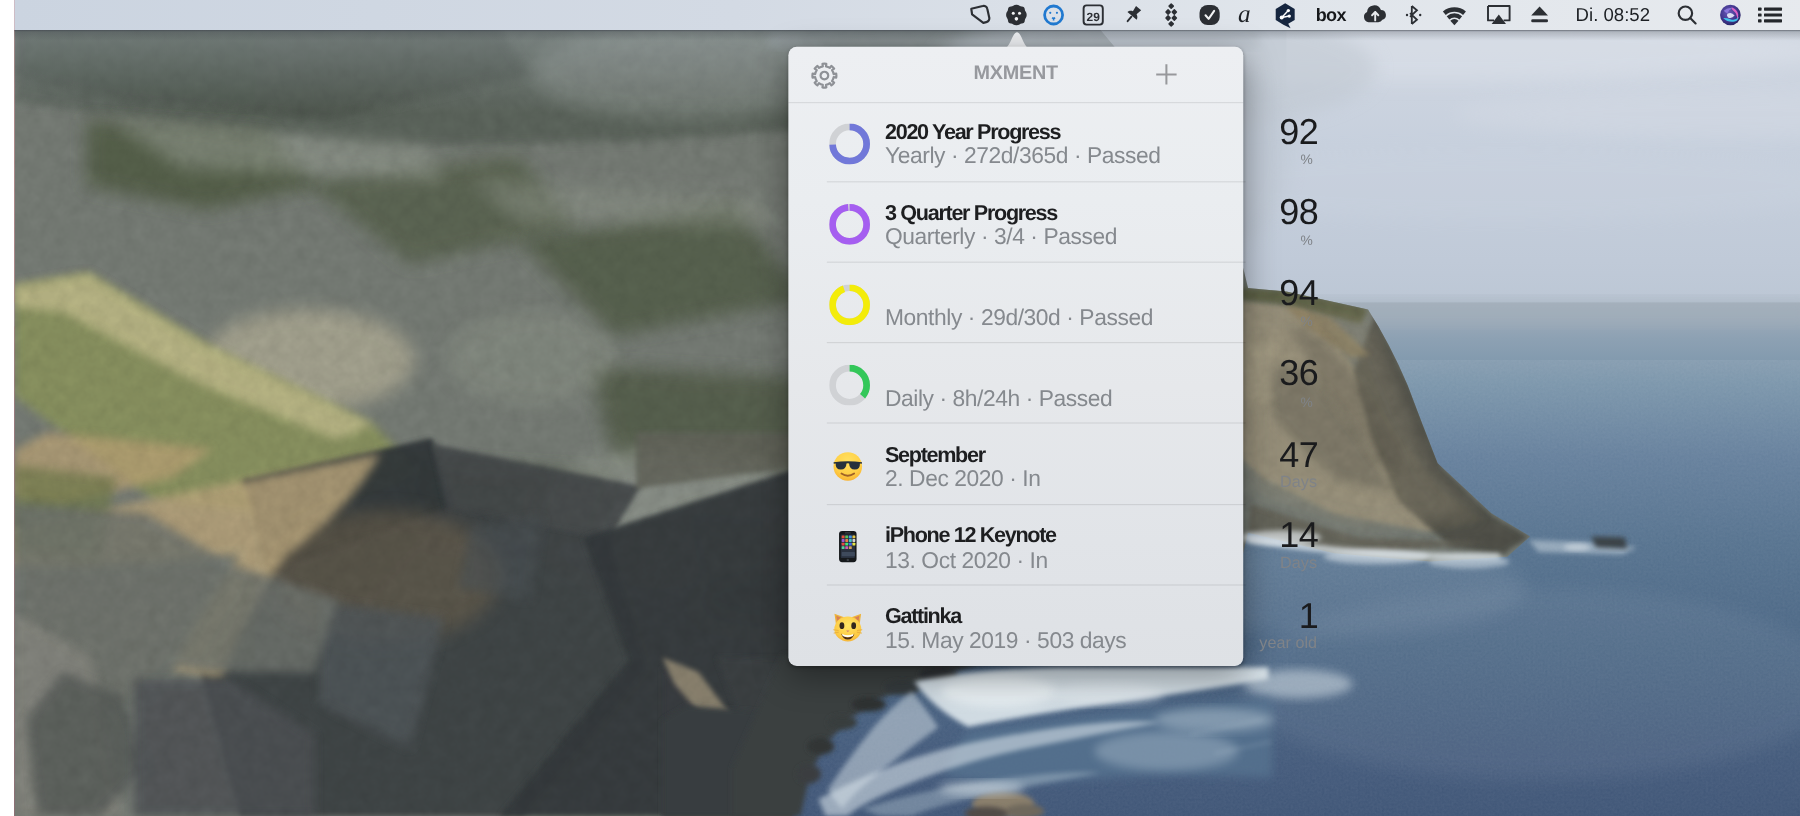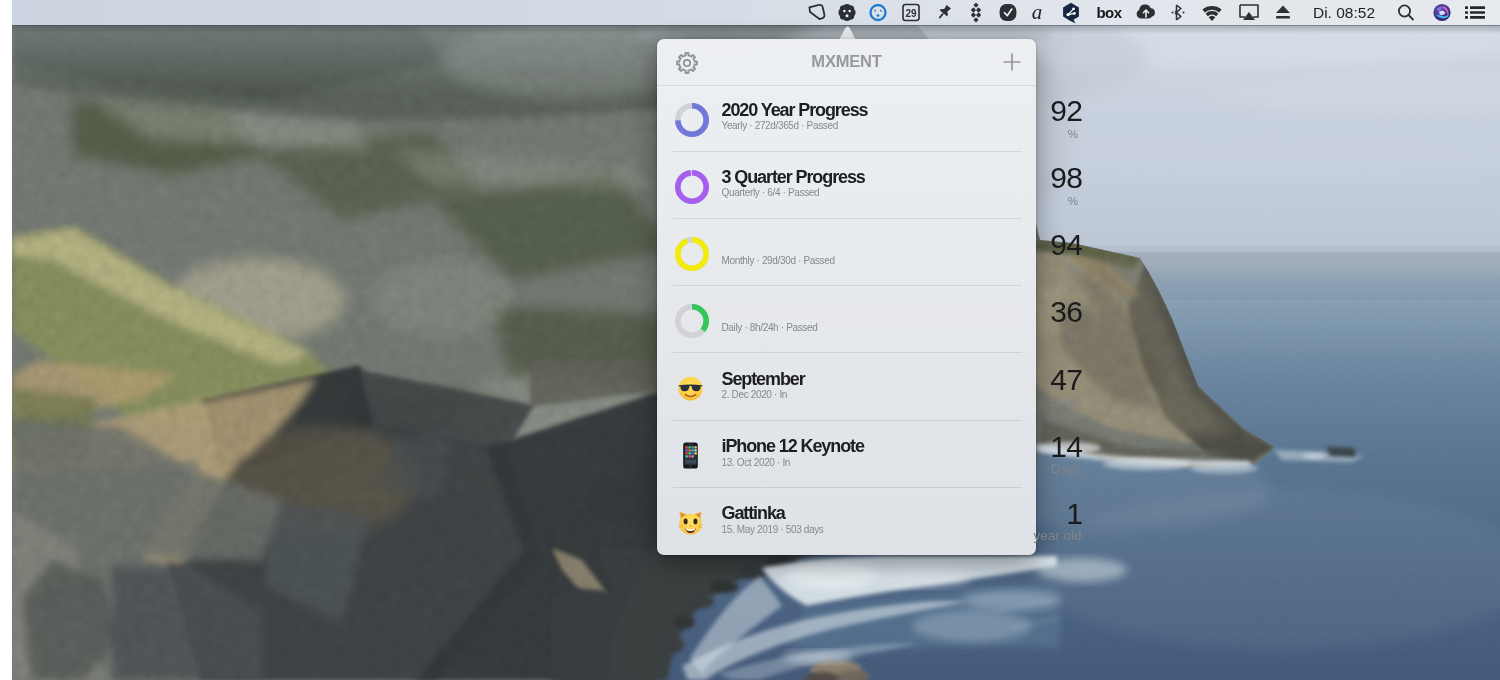--- a/index.html
+++ b/index.html
@@ -7,29 +7,29 @@
   #stage{position:relative;width:1500px;height:680px;background:#b91c1c;margin-left:12px;}
   #bg{position:absolute;left:0;top:0;}
   #menubar{position:absolute;left:0;top:0;width:1500px;height:25px;
     background:linear-gradient(90deg,#cbd4e0 0%,#d3dae4 40%,#e0e5eb 70%,#e7eaee 100%);
     box-shadow:0 1px 0 rgba(60,65,75,.40);}
   #panel{position:absolute;left:645px;top:39px;width:379px;height:516px;
     border-radius:7px;
     background:linear-gradient(180deg,#edeff2 0%,#eaedf0 25%,#e6e8eb 55%,#e1e4e8 80%,#dee1e5 100%);
     box-shadow:0 8px 28px rgba(0,0,0,.38),0 1px 3px rgba(0,0,0,.25);}
   #arrow{position:absolute;left:810px;top:25px;width:52px;height:15px;}
-  .hdr{position:absolute;left:0;top:0;width:344px;height:45px;padding-left:40px;}
+  .hdr{position:absolute;left:0;top:0;width:344px;height:45px;}
   .hdr .ttl{position:absolute;left:0;top:53px;width:379px;text-align:center;
     font-size:16.5px;font-weight:bold;letter-spacing:-0.2px;color:#97999e;}
   .hdrline{position:absolute;left:0px;top:45.5px;width:379px;height:1px;background:rgba(0,0,0,.085);}
-  .row{position:absolute;left:0;width:440px;height:67px;}
+  .row{position:absolute;left:16px;width:440px;height:67px;}
   .row .sep{position:absolute;left:15.5px;bottom:0;width:349px;height:1px;background:rgba(0,0,0,.09);}
   .row .ttl{position:absolute;left:64.5px;top:15px;font-size:18px;font-weight:bold;
     letter-spacing:-1.1px;color:#1d1e20;white-space:nowrap;}
-  .row .sub{position:absolute;left:64.5px;top:35.5px;font-size:10px;color:#85898e;
+  .row .sub{position:absolute;left:64.5px;top:35.5px;font-size:19px;color:#85898e;
     letter-spacing:-0.35px;white-space:nowrap;}
   .row .val{position:absolute;right:14.5px;top:9px;font-size:30px;color:#1a1b1d;
     letter-spacing:-0.5px;}
   .row .unit{position:absolute;right:15.5px;top:40px;font-size:13.5px;color:#7f8388;}
   .row .unit.pct{font-size:11.5px;right:19px;top:43.5px;}
   .row .icon{position:absolute;left:18px;top:13px;}
 </style>
 </head>
 <body>
 <div id="stage">
@@ -343,21 +343,21 @@
 <div class="val">92</div>
         <div class="unit pct">%</div>
         <div class="sep"></div>
       </div>
       <div class="row" style="top:112.8px">
         <svg class="icon" width="34" height="34" viewBox="0 0 34 34" style="left:18px;top:18px">
 <circle cx="17" cy="17" r="14.2" fill="none" stroke="#d0d2d5" stroke-width="5.6"></circle>
 <circle cx="17" cy="17" r="14.2" fill="none" stroke="#a55ef0" stroke-width="5.6" stroke-dasharray="87.44 89.22" transform="rotate(-90 17 17)"></circle>
 </svg>
 <div class="ttl">3 Quarter Progress</div>
-        <div class="sub">Quarterly · 6/4 · Passed</div>
+        <div class="sub">Quarterly · 3/4 · Passed</div>
 <div class="val">98</div>
         <div class="unit pct">%</div>
         <div class="sep"></div>
       </div>
       <div class="row" style="top:180.1px">
         <svg class="icon" width="34" height="34" viewBox="0 0 34 34" style="left:18px;top:18px">
 <circle cx="17" cy="17" r="14.2" fill="none" stroke="#d0d2d5" stroke-width="5.6"></circle>
 <circle cx="17" cy="17" r="14.2" fill="none" stroke="#f3ec0a" stroke-width="5.6" stroke-dasharray="83.87 89.22" transform="rotate(-90 17 17)"></circle>
 </svg>
         <div class="sub">Monthly · 29d/30d · Passed</div>

